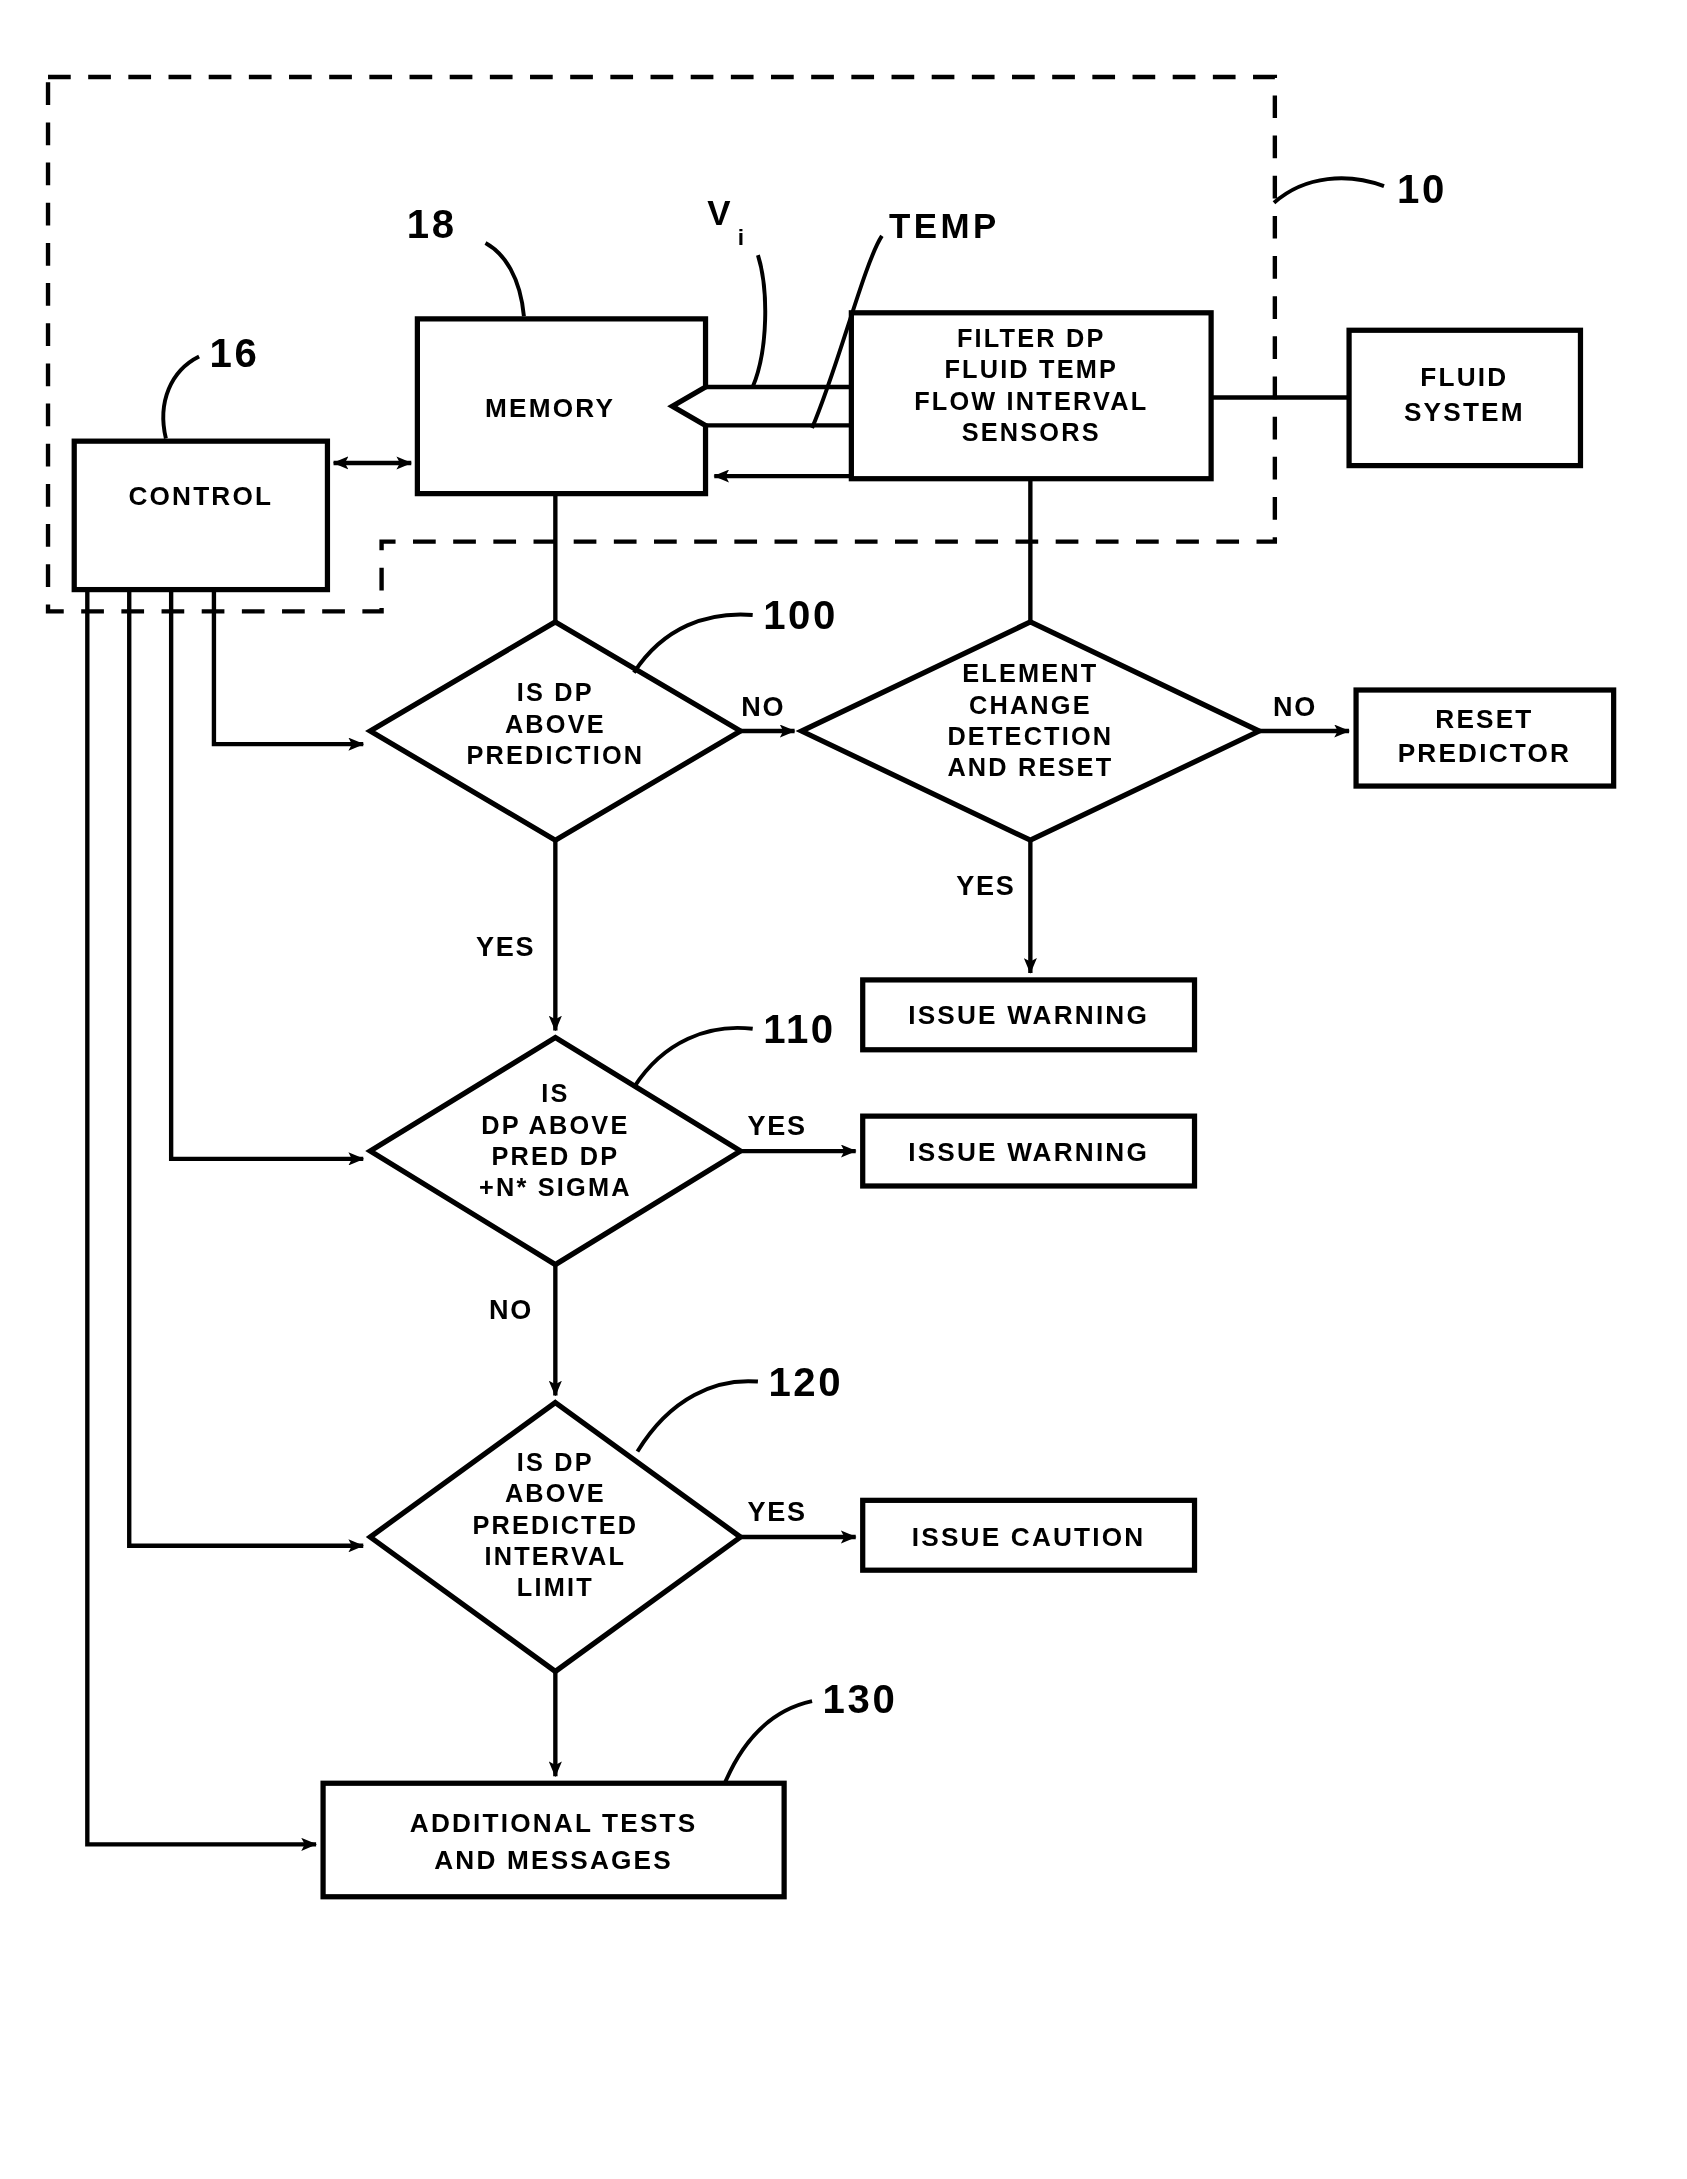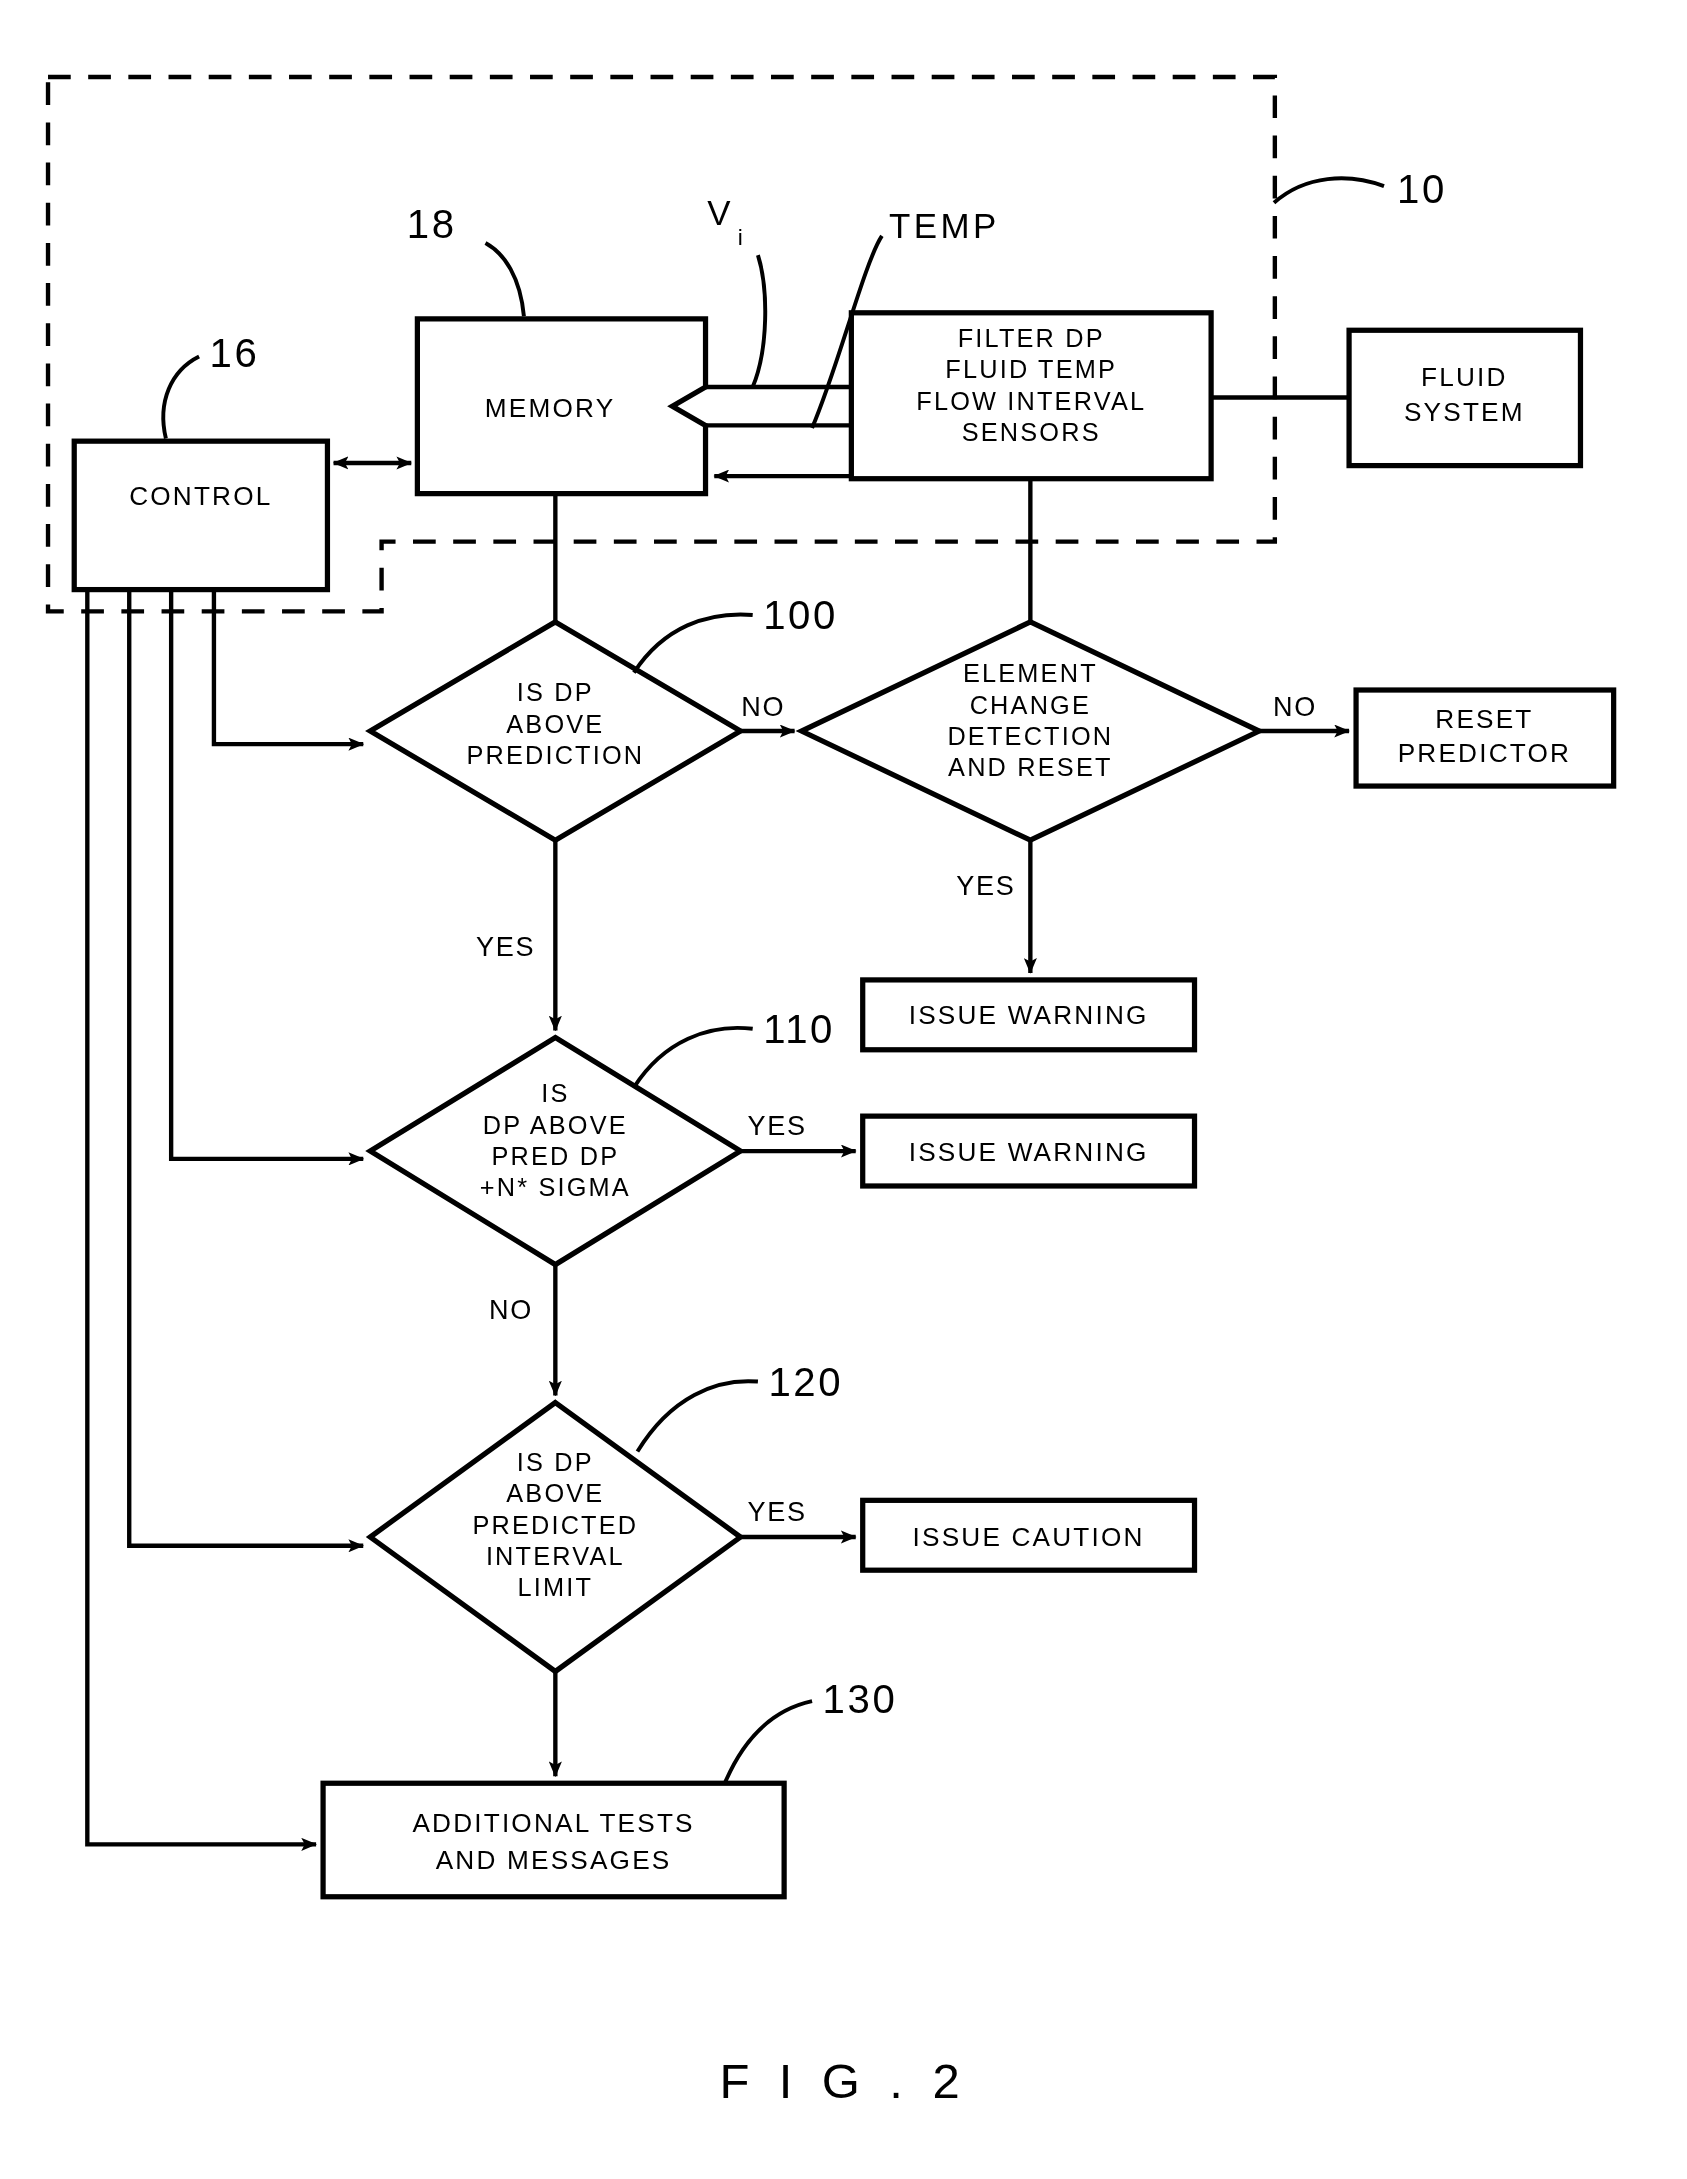--- a/index.html
+++ b/index.html
@@ -11,20 +11,21 @@
     width: 1687px;
     height: 2179px;
     font-family: "Liberation Sans", sans-serif;
     color: #000000;
     overflow: hidden;
   }
   #figure-root {
     position: relative;
     width: 1687px;
     height: 2179px;
+    font-weight: bold;
   }
   svg.diagram {
     position: absolute;
     top: 0;
     left: 0;
     width: 1687px;
     height: 2179px;
   }
   .lbl {
     font-family: "Liberation Sans", sans-serif;
@@ -254,17 +255,14 @@
 
       <path class="stroke" d="M196,676 L196,1327 L416,1327" marker-end="url(#arrowEndL)"></path>
 
       <path class="stroke" d="M148,676 L148,1770 L416,1770" marker-end="url(#arrowEndL)"></path>
 
       <path class="stroke" d="M100,676 L100,2112 L362,2112" marker-end="url(#arrowEndL)"></path>
     </g>
 
   </svg>
 
-  <div style="position:absolute; left:0; top:2053px; width:1687px; text-align:center;">
-    <span style="font-family:'Liberation Sans',sans-serif; font-size:49px; letter-spacing:7.9px;">F I G . 2</span>
-  </div>
 </div>
 
 
 </body></html>

